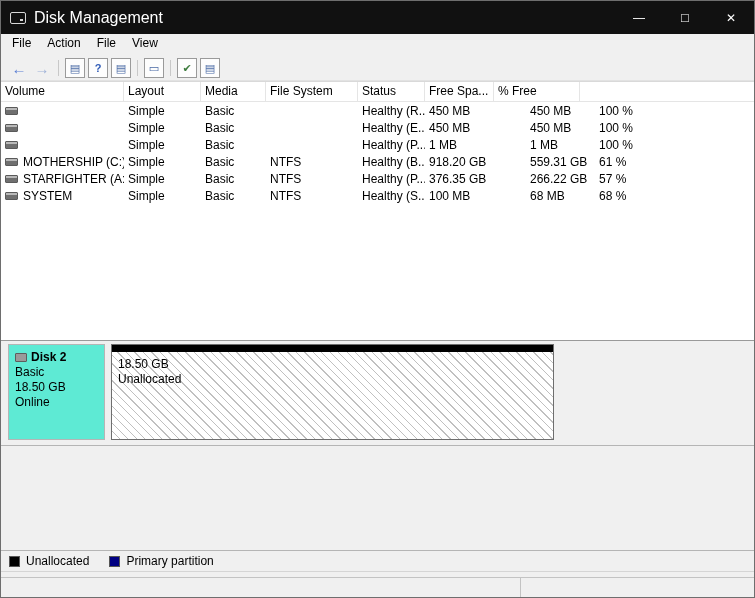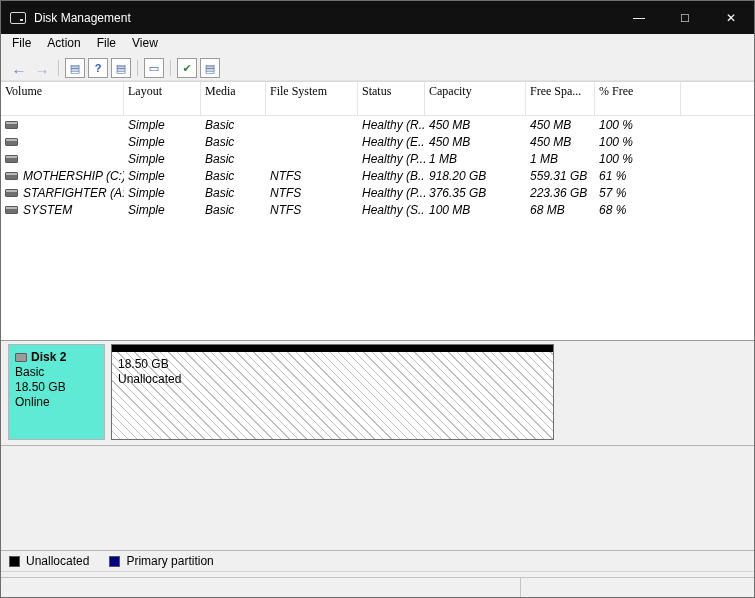--- a/index.html
+++ b/index.html
@@ -24,21 +24,21 @@
   }
   .title-icon {
     width:16px; height:12px; margin:0 8px 0 9px;
     border:1px solid #d8d8d8; border-radius:2px;
     position:relative; display:inline-block;
   }
   .title-icon::after {
     content:""; position:absolute; right:2px; bottom:2px;
     width:3px; height:2px; background:#d8d8d8;
   }
-  .title-text { font-size:12px; }
+  .title-text { font-size:16px; }
   .title-spacer { flex:1; }
   .caption-btn {
     width:46px; height:33px; display:flex; align-items:center; justify-content:center;
     color:#ffffff; font-size:12px; cursor:default;
   }
   .caption-btn.max { font-size:13px; }
 
   
   .menubar {
     height:22px; flex:0 0 22px; background:#f0f0f0;
@@ -66,26 +66,26 @@
   .tbtn.help { color:#2f5bb7; font-weight:bold; }
   .tbtn.check { color:#3f7d3f; }
   .tb-sep { width:1px; height:16px; background:#c8c8c8; margin:0 6px 0 3px; }
 
   
   .listview {
     flex:0 0 260px; background:#ffffff;
     border-top:1px solid #d9d9d9; border-bottom:1px solid #9a9a9a;
     overflow:hidden;
   }
-  .lv-header { display:flex; height:34px; border-bottom:1px solid #e5e5e5; background:#ffffff;font-family:Liberation Serif, serif; }
+  .lv-header { display:flex; height:20px; border-bottom:1px solid #e5e5e5; background:#ffffff; }
   .lv-hcell {
     padding:2px 4px 0 4px; border-right:1px solid #e5e5e5;
     white-space:nowrap; overflow:hidden;
   }
-  .lv-row { display:flex; height:17px; align-items:center;font-style:italic; }
+  .lv-row { display:flex; height:17px; align-items:center; }
   .lv-cell { padding:0 4px; white-space:nowrap; overflow:hidden; }
   .w-vol { width:123px; } .w-layout { width:77px; } .w-type { width:65px; }
   .w-fs { width:92px; } .w-status { width:67px; } .w-cap { width:101px; }
   .w-free { width:69px; } .w-pct { width:86px; } .w-fill { flex:1; border-right:none; }
   .vol-ico {
     display:inline-block; width:13px; height:8px; margin-right:5px;
     background:linear-gradient(#b9b9b9 0 2px, #6f6f6f 2px 100%);
     border:1px solid #5a5a5a; border-radius:1px; vertical-align:middle;
   }
 
@@ -166,21 +166,20 @@
     <span class="tbtn boxed">▤</span>
   </div>
 
   <div class="listview">
     <div class="lv-header">
       <div class="lv-hcell w-vol">Volume</div>
       <div class="lv-hcell w-layout">Layout</div>
       <div class="lv-hcell w-type">Media</div>
       <div class="lv-hcell w-fs">File System</div>
       <div class="lv-hcell w-status">Status</div>
-      <div class="lv-hcell w-cap">Capacity</div>
       <div class="lv-hcell w-free">Free Spa...</div>
       <div class="lv-hcell w-pct">% Free</div>
       <div class="lv-hcell w-fill"></div>
     </div>
 
     <div class="lv-row">
       <div class="lv-cell w-vol"><span class="vol-ico"></span><span></span></div>
       <div class="lv-cell w-layout">Simple</div>
       <div class="lv-cell w-type">Basic</div>
       <div class="lv-cell w-fs"></div>
@@ -223,21 +222,21 @@
       <div class="lv-cell w-pct">61 %</div>
     </div>
 
     <div class="lv-row">
       <div class="lv-cell w-vol"><span class="vol-ico"></span><span>STARFIGHTER (A:)</span></div>
       <div class="lv-cell w-layout">Simple</div>
       <div class="lv-cell w-type">Basic</div>
       <div class="lv-cell w-fs">NTFS</div>
       <div class="lv-cell w-status">Healthy (P...</div>
       <div class="lv-cell w-cap">376.35 GB</div>
-      <div class="lv-cell w-free">223.36 GB</div>
+      <div class="lv-cell w-free">266.22 GB</div>
       <div class="lv-cell w-pct">57 %</div>
     </div>
 
     <div class="lv-row">
       <div class="lv-cell w-vol"><span class="vol-ico"></span><span>SYSTEM</span></div>
       <div class="lv-cell w-layout">Simple</div>
       <div class="lv-cell w-type">Basic</div>
       <div class="lv-cell w-fs">NTFS</div>
       <div class="lv-cell w-status">Healthy (S...</div>
       <div class="lv-cell w-cap">100 MB</div>

